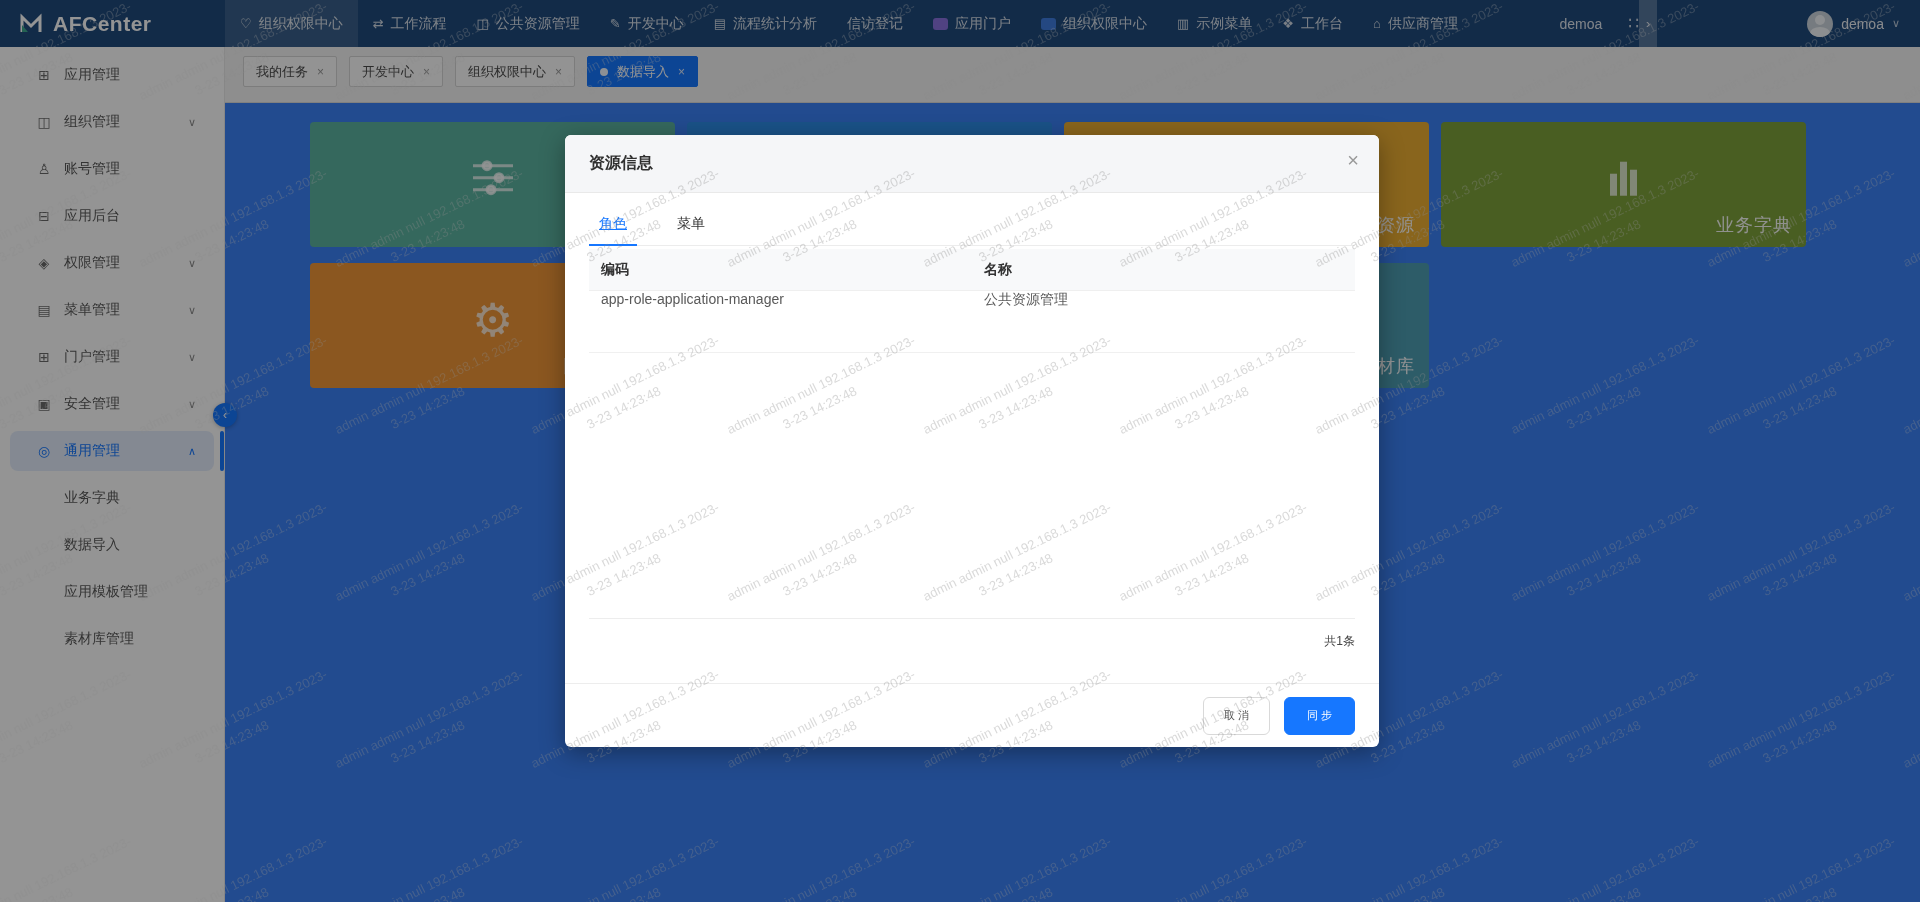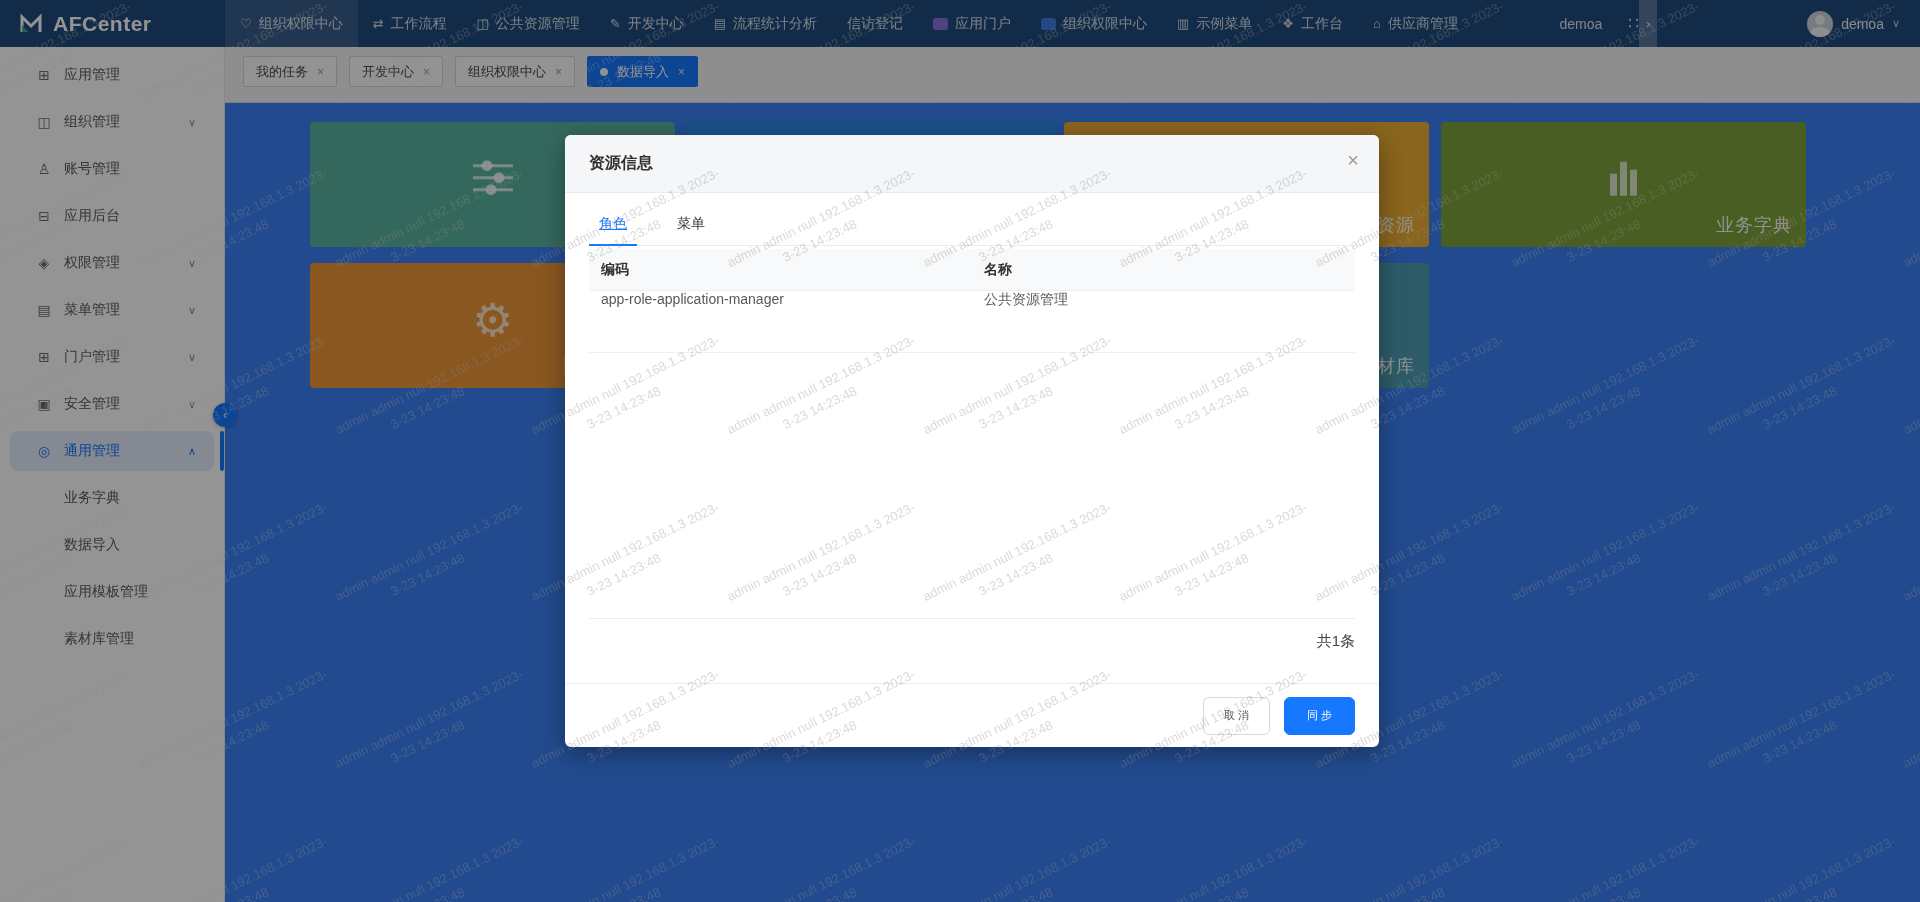--- a/index.html
+++ b/index.html
@@ -93,21 +93,21 @@
   .m-tab.is-active { color:#1677ff;text-decoration:underline; }
   .m-tab.is-active::after { content:""; position:absolute; left:0; right:0; bottom:-1px;
     height:2px; background:#1677ff; }
   .m-table-head { display:flex; height:42px; background:#f8f9fa; align-items:center;
     border-bottom:1px solid #efefef; margin-top:3px; }
   .m-th { width:50%; padding:0 12px; font-size:14px; font-weight:bold; color:#333; }
   .m-row { display:flex; height:62px; align-items:flex-start; border-bottom:1px solid #f0f0f0; }
   .m-td { width:50%; padding:0 12px; font-size:14px; color:#595959; }
   .m-table-space { height:266px; border-bottom:1px solid #ededed; }
   .m-pagination { height:44px; display:flex; align-items:center; justify-content:flex-end;
-    font-size:15px; color:#444; }
+    font-size:12px; color:#444; }
   .modal-footer { height:64px; border-top:1px solid #ededed; display:flex; align-items:center;
     justify-content:flex-end; gap:14px; padding:0 24px; }
   .btn { height:38px; border-radius:6px; font-size:11px; display:inline-flex; align-items:center;
     justify-content:center; cursor:pointer; }
   .btn-default { background:#fff; border:1px solid #d9d9d9; color:#555; padding:0 20px; }
   .btn-primary { background:#1677ff; border:1px solid #1677ff; color:#fff; padding:0 22px; }
 
   
   .watermark-layer { position:absolute; inset:0; z-index:100; pointer-events:none; overflow:hidden; }
   .wm { position:absolute; width:185px; transform:rotate(-26deg); color:rgba(140,140,140,.33);

